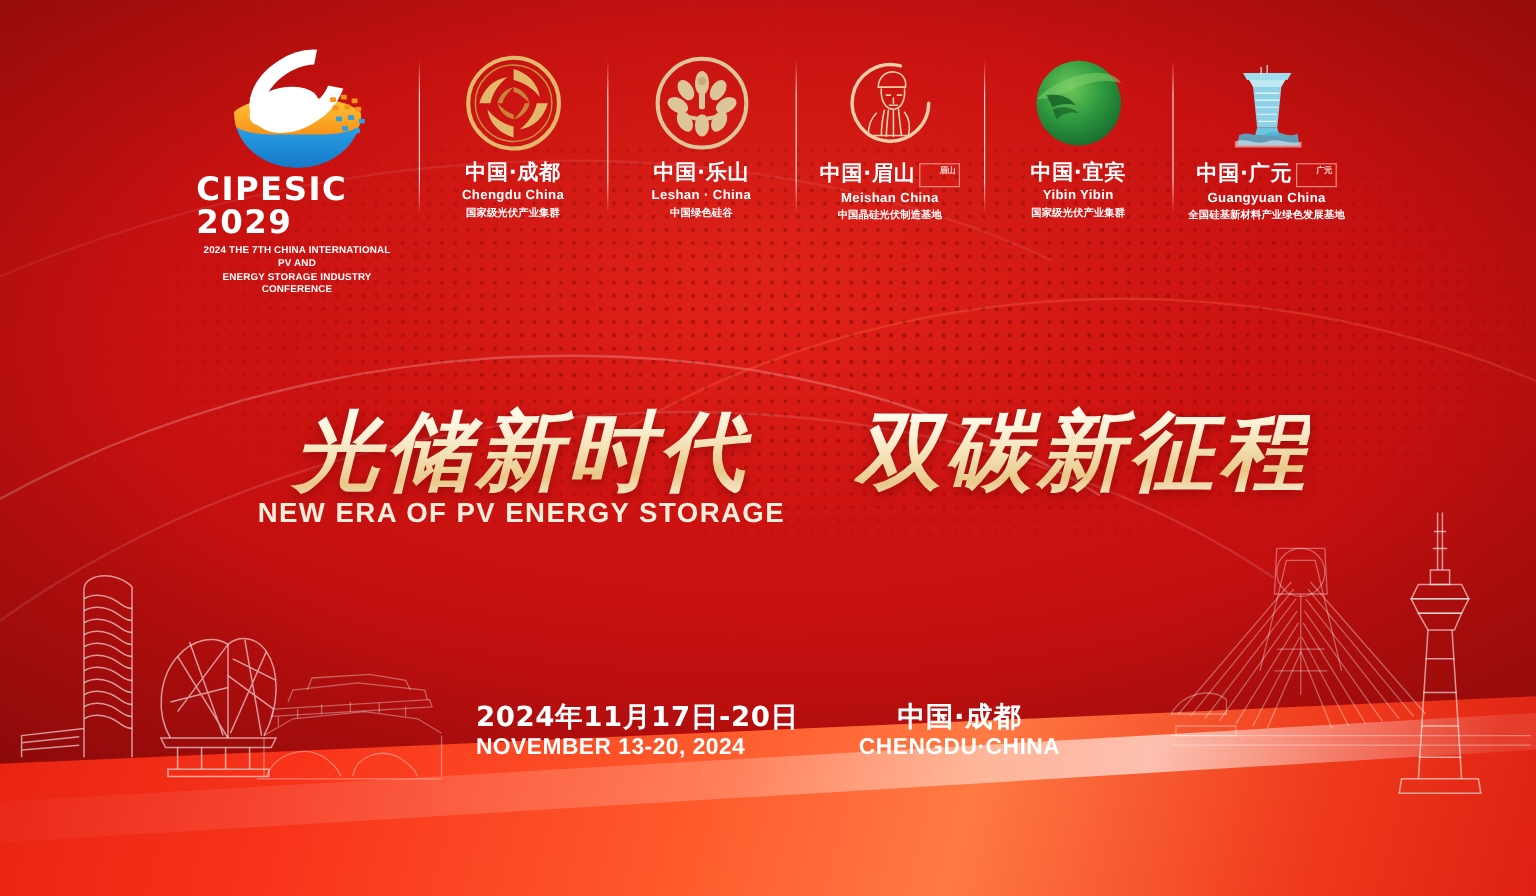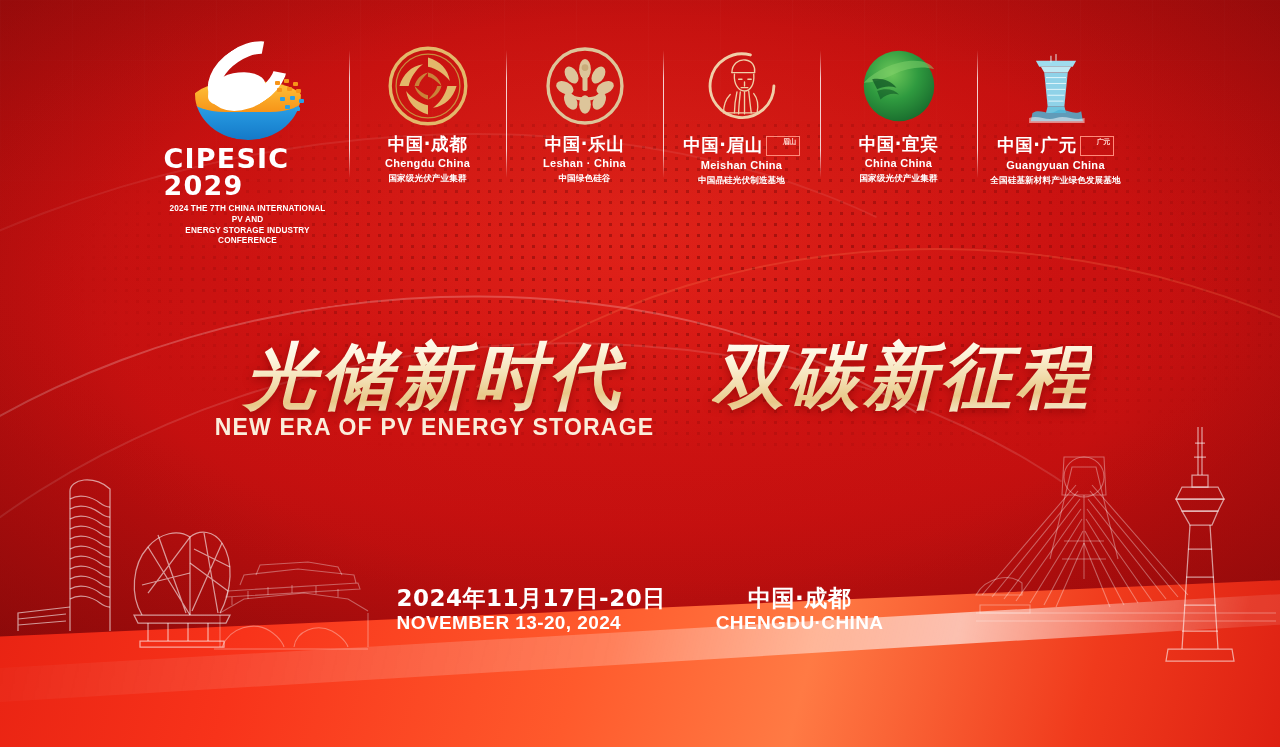--- a/index.html
+++ b/index.html
@@ -339,21 +339,21 @@
             <stop offset="48%" stop-color="#2f9a3f"></stop>
             <stop offset="100%" stop-color="#15642a"></stop>
           </radialGradient>
         </defs>
         <circle cx="50" cy="50" r="42" fill="url(#ygrad)"></circle>
         <path d="M8 46 C24 30 44 22 64 20 C78 19 88 23 92 30 C78 26 60 28 44 36 C30 43 18 46 8 46 Z" fill="#7fd06a" opacity=".55"></path>
         <path d="M18 42 C30 40 40 44 47 52 C40 50 32 50 24 54 Z" fill="#0f5524" opacity=".75"></path>
         <path d="M24 56 C34 52 44 54 50 60 C42 58 34 60 28 66 Z" fill="#0f5524" opacity=".6"></path>
       </svg>
       <div class="cn">中国·宜宾</div>
-      <div class="en">China China</div>
+      <div class="en">Yibin Yibin</div>
       <div class="desc">国家级光伏产业集群</div>
     </div>
 
     <div class="sep"></div>
 
     <div class="city">
       <svg class="emblem" viewBox="0 0 100 100">
         <g fill="#9fdcee">
           <path d="M26 20 L74 20 L70 27 L30 27 Z"></path>
           <path d="M32 27 L68 27 L64 34 L36 34 Z" fill="#bfe9f4"></path>

